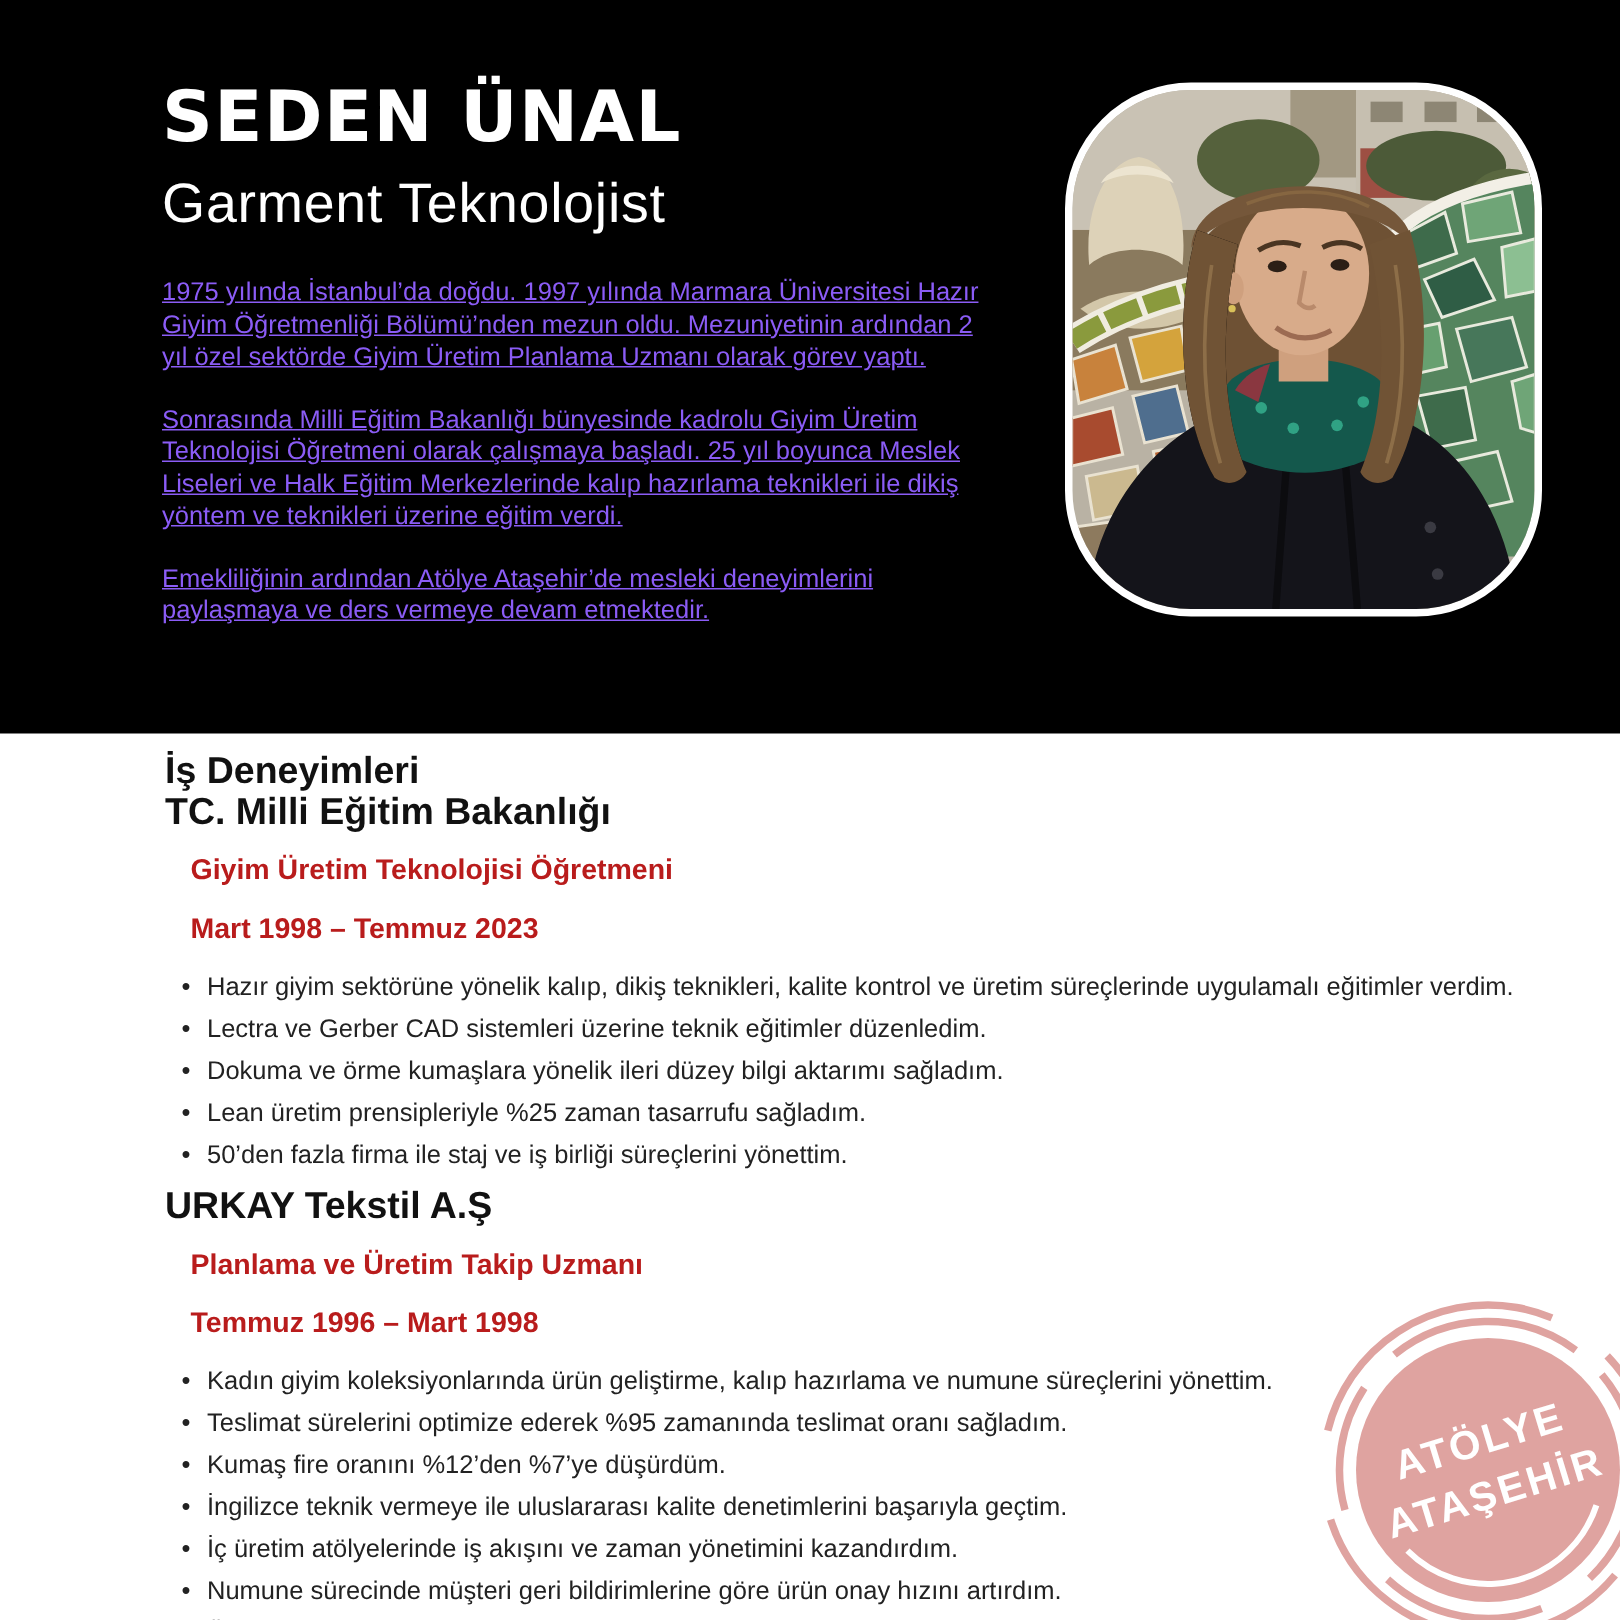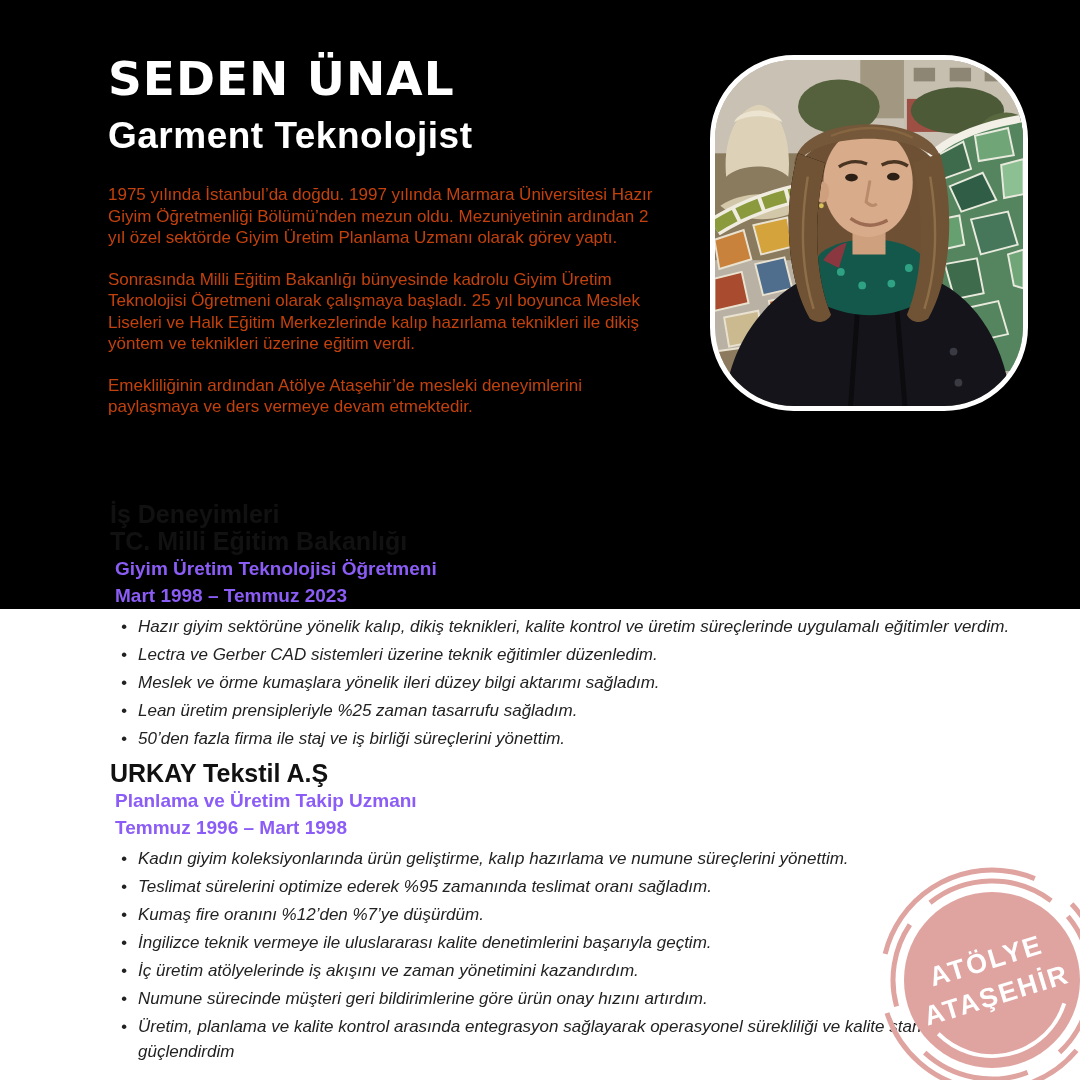--- a/index.html
+++ b/index.html
@@ -2,41 +2,41 @@
 <html><head>
 <meta charset="utf-8">
 <style>
   html,body{margin:0;padding:0;}
   body{
     width:1080px;height:1080px;position:relative;overflow:hidden;
     background:#ffffff;color:#1d1d1b;
     font-family:"Liberation Sans", sans-serif;
   }
   
-  .hero{position:absolute;left:0;top:0;width:1080px;height:609px;background:#000;}
+  .hero{position:absolute;left:0;top:0;width:1080px;height:489px;background:#000;}
   .hero-inner{position:absolute;left:108px;top:54px;width:556px;}
   .name{
     margin:0 0 14px;color:#ffffff;font-family:"DejaVu Sans", sans-serif;
     font-weight:900;font-size:47px;line-height:1.05;letter-spacing:1px;
   }
-  .role-title{margin:0 0 28px;color:#ffffff;font-weight:700;font-size:37px;line-height:1.05;letter-spacing:.5px;}
-  .bio p{margin:0 0 20px;color:#c2410c;font-size:17px;line-height:21.5px;font-weight:400;}
+  .role-title{margin:0 0 28px;color:#ffffff;font-weight:400;font-size:37px;line-height:1.05;letter-spacing:.5px;}
+  .bio p{margin:0 0 20px;color:#8b5cf6;font-size:17px;line-height:21.5px;font-weight:400;text-decoration:underline;}
   
   .photo{
     position:absolute;left:710px;top:55px;width:318px;height:356px;
     border:5px solid #ffffff;border-radius:84px;overflow:hidden;box-sizing:border-box;
     background:#b9b2a4;
   }
   .photo svg{display:block;width:100%;height:100%;}
   
   .content{position:absolute;left:110px;top:501px;width:912px;}
   .section-title,.company{margin:0;font-size:25px;font-weight:bold;line-height:27px;color:#111;}
-  .job-role,.job-dates{margin:0;padding-left:5px;font-size:19px;font-weight:bold;line-height:27px;color:#8b5cf6;}
+  .job-role,.job-dates{margin:12px;padding-left:5px;font-size:19px;font-weight:bold;line-height:27px;color:#b91c1c;}
   ul.bullets{list-style:none;margin:5px 0 9px;padding:0;font-size:17px;line-height:25px;color:#222;}
-  ul.bullets li{position:relative;padding-left:28px;margin:0 0 3px;font-style:italic;}
+  ul.bullets li{position:relative;padding-left:28px;margin:0 0 3px;}
   ul.bullets li::before{content:"\2022";position:absolute;left:11px;top:0;color:#222;}
   
   .stamp{position:absolute;left:870px;top:858px;width:244px;height:244px;}
   .stamp text{
     font-family:"Liberation Sans", sans-serif;font-weight:bold;
     font-size:27px;letter-spacing:2px;fill:#ffffff;text-anchor:middle;
   }
 </style>
 </head>
 <body>
@@ -150,21 +150,21 @@
 
 <div class="content">
   <p class="section-title">İş Deneyimleri</p>
 
   <p class="company">TC. Milli Eğitim Bakanlığı</p>
   <p class="job-role">Giyim Üretim Teknolojisi Öğretmeni</p>
   <p class="job-dates">Mart 1998 – Temmuz 2023</p>
   <ul class="bullets">
     <li>Hazır giyim sektörüne yönelik kalıp, dikiş teknikleri, kalite kontrol ve üretim süreçlerinde uygulamalı eğitimler verdim.</li>
     <li>Lectra ve Gerber CAD sistemleri üzerine teknik eğitimler düzenledim.</li>
-    <li>Meslek ve örme kumaşlara yönelik ileri düzey bilgi aktarımı sağladım.</li>
+    <li>Dokuma ve örme kumaşlara yönelik ileri düzey bilgi aktarımı sağladım.</li>
     <li>Lean üretim prensipleriyle %25 zaman tasarrufu sağladım.</li>
     <li>50’den fazla firma ile staj ve iş birliği süreçlerini yönettim.</li>
   </ul>
 
   <p class="company">URKAY Tekstil A.Ş</p>
   <p class="job-role">Planlama ve Üretim Takip Uzmanı</p>
   <p class="job-dates">Temmuz 1996 – Mart 1998</p>
   <ul class="bullets">
     <li>Kadın giyim koleksiyonlarında ürün geliştirme, kalıp hazırlama ve numune süreçlerini yönettim.</li>
     <li>Teslimat sürelerini optimize ederek %95 zamanında teslimat oranı sağladım.</li>

